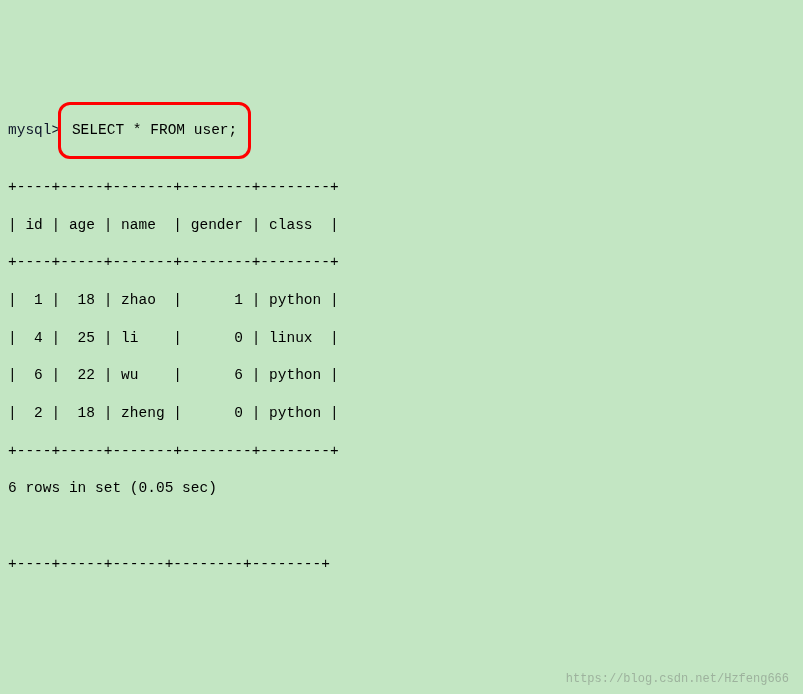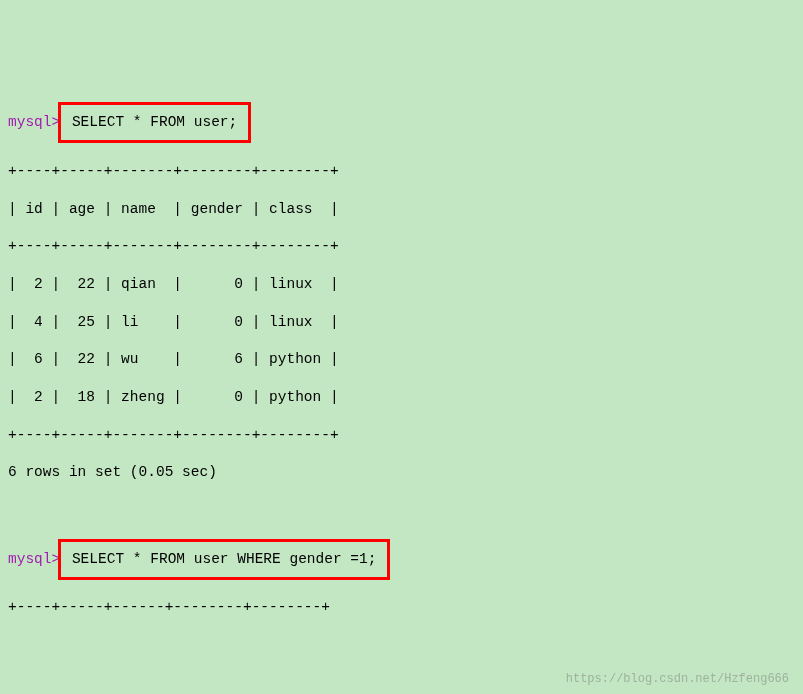--- a/index.html
+++ b/index.html
@@ -10,54 +10,53 @@
       padding: 8px;
       white-space: pre;
       line-height: 1.3;
       color: #000;
       position: relative;
       width: 803px;
       height: 694px;
       overflow: hidden;
     }
     .line { display: block; }
-    .prompt { color: #a21caf; }
+    .prompt { color: #0f172a; }
     .highlight-box {
       display: inline-block;
       border: 3px solid #ff0000;
-      border-radius: 0;
-      padding: 8px 2px;
+      border-radius: 12px;
+      padding: 16px 2px;
       margin-left: -2px;
     }
     .watermark {
       position: absolute;
       bottom: 6px;
       right: 14px;
       color: rgba(100,100,100,0.4);
       font-size: 12px;
     }
   </style>
 </head>
 <body>
 
 
 
 <div>
 <span class="line"><span class="prompt">mysql&gt;</span><span class="highlight-box"> SELECT * FROM user; </span></span>
 <span class="line">+----+-----+-------+--------+--------+</span>
 <span class="line">| id | age | name  | gender | class  |</span>
 <span class="line">+----+-----+-------+--------+--------+</span>
-<span class="line">|  2 |  22 | qian  |      0 | linux  |</span>
+<span class="line">|  1 |  18 | zhao  |      1 | python |</span>
 <span class="line">|  4 |  25 | li    |      0 | linux  |</span>
 <span class="line">|  6 |  22 | wu    |      6 | python |</span>
 <span class="line">|  2 |  18 | zheng |      0 | python |</span>
 <span class="line">+----+-----+-------+--------+--------+</span>
 <span class="line">6 rows in set (0.05 sec)</span>
 <span class="line"> </span>
-<span class="line"><span class="prompt">mysql&gt;</span><span class="highlight-box"> SELECT * FROM user WHERE gender =1; </span></span>
 <span class="line">+----+-----+------+--------+--------+</span>
 
 
 
 
 
 
 
 
 

